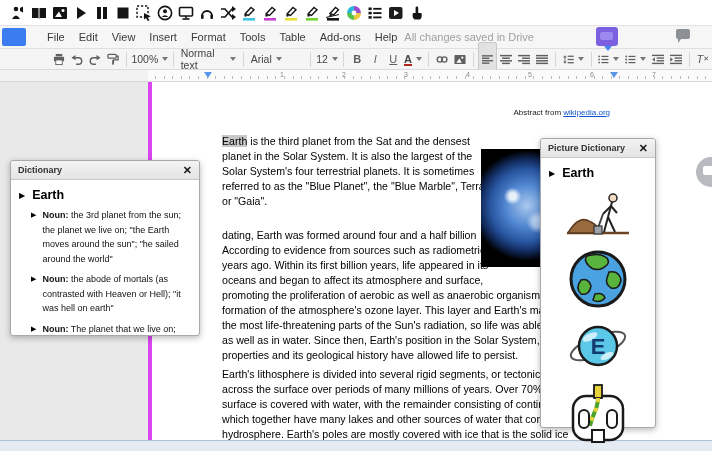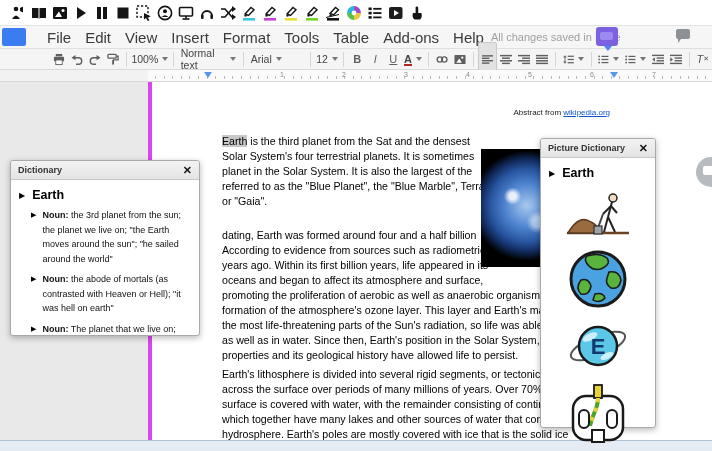--- a/index.html
+++ b/index.html
@@ -7,21 +7,21 @@
 body{position:relative;font-family:"Liberation Sans",sans-serif;background:#fff}
 
 
 #ext-bar{position:absolute;left:0;top:0;width:712px;height:26px;background:#fff;border-bottom:1px solid #e3e3e3;display:flex;align-items:center;padding-left:9px;gap:4px}
 .exticon{width:17px;height:17px;display:inline-flex;align-items:center;justify-content:center;color:#141414;cursor:pointer}
 .exticon svg{display:block}
 
 
 #menu-bar{position:absolute;left:0;top:26px;width:712px;height:22px;background:#f6f6f6;display:flex;align-items:center}
 #docs-chip{position:absolute;left:2px;top:2px;width:24px;height:18px;background:#3b7cf0;border-radius:2px}
-.menu-item{font-size:15px;color:#3a3a3a;padding:0 7px;cursor:pointer}
+.menu-item{font-size:11px;color:#3a3a3a;padding:0 7px;cursor:pointer}
 #menu-items{display:flex;margin-left:40px}
 #save-status{font-size:11px;color:#a0a0a0;}
 #ext-float{position:absolute;left:596px;top:27px;width:22px;height:19px;background:#7b61e0;border-radius:3px;z-index:30;cursor:pointer}
 #ext-float:after{content:"";position:absolute;left:4px;top:5px;width:13px;height:8px;background:#9d8af0;border-radius:2px}
 #ext-float-caret{position:absolute;left:604px;top:46px;width:0;height:0;border-left:4px solid transparent;border-right:4px solid transparent;border-top:5px solid #4a86f0;z-index:30}
 #comment-top{position:absolute;left:676px;top:29px;width:14px;height:10px;background:#8d9196;border-radius:2px;cursor:pointer}
 #comment-top:after{content:"";position:absolute;left:2px;top:10px;border-left:3px solid #8d9196;border-bottom:4px solid transparent}
 
 
 #fmt-bar{position:absolute;left:0;top:48px;width:712px;height:22px;background:#f5f5f5;border-top:1px solid #e0e0e0;border-bottom:1px solid #dadada;display:flex;align-items:center;padding-left:50px;font-size:11px;color:#555}
@@ -437,22 +437,22 @@
 </div>
 
 <div id="doc-area">
   <div id="page">
     <div id="abstract">
       <span>Abstract from </span><a>wikipedia.org</a>
     </div>
 
     <div class="para" style="top:52px">
       <div class="ln"><span class="hl">Earth</span><span> is the third planet from the Sat and the densest</span></div>
+      <div class="ln">planet in the Solar System. It is also the largest of the</div>
       <div class="ln">Solar System's four terrestrial planets. It is sometimes</div>
-      <div class="ln">planet in the Solar System. It is also the largest of the</div>
       <div class="ln">referred to as the "Blue Planet", the "Blue Marble", Terra</div>
       <div class="ln">or "Gaia".</div>
     </div>
 
     <div id="earth-photo"></div>
 
     <div class="para" style="top:146px">
       <div class="ln">dating, Earth was formed around four and a half billion</div>
       <div class="ln">According to evidence from sources such as radiometric</div>
       <div class="ln">years ago. Within its first billion years, life appeared in its</div>

